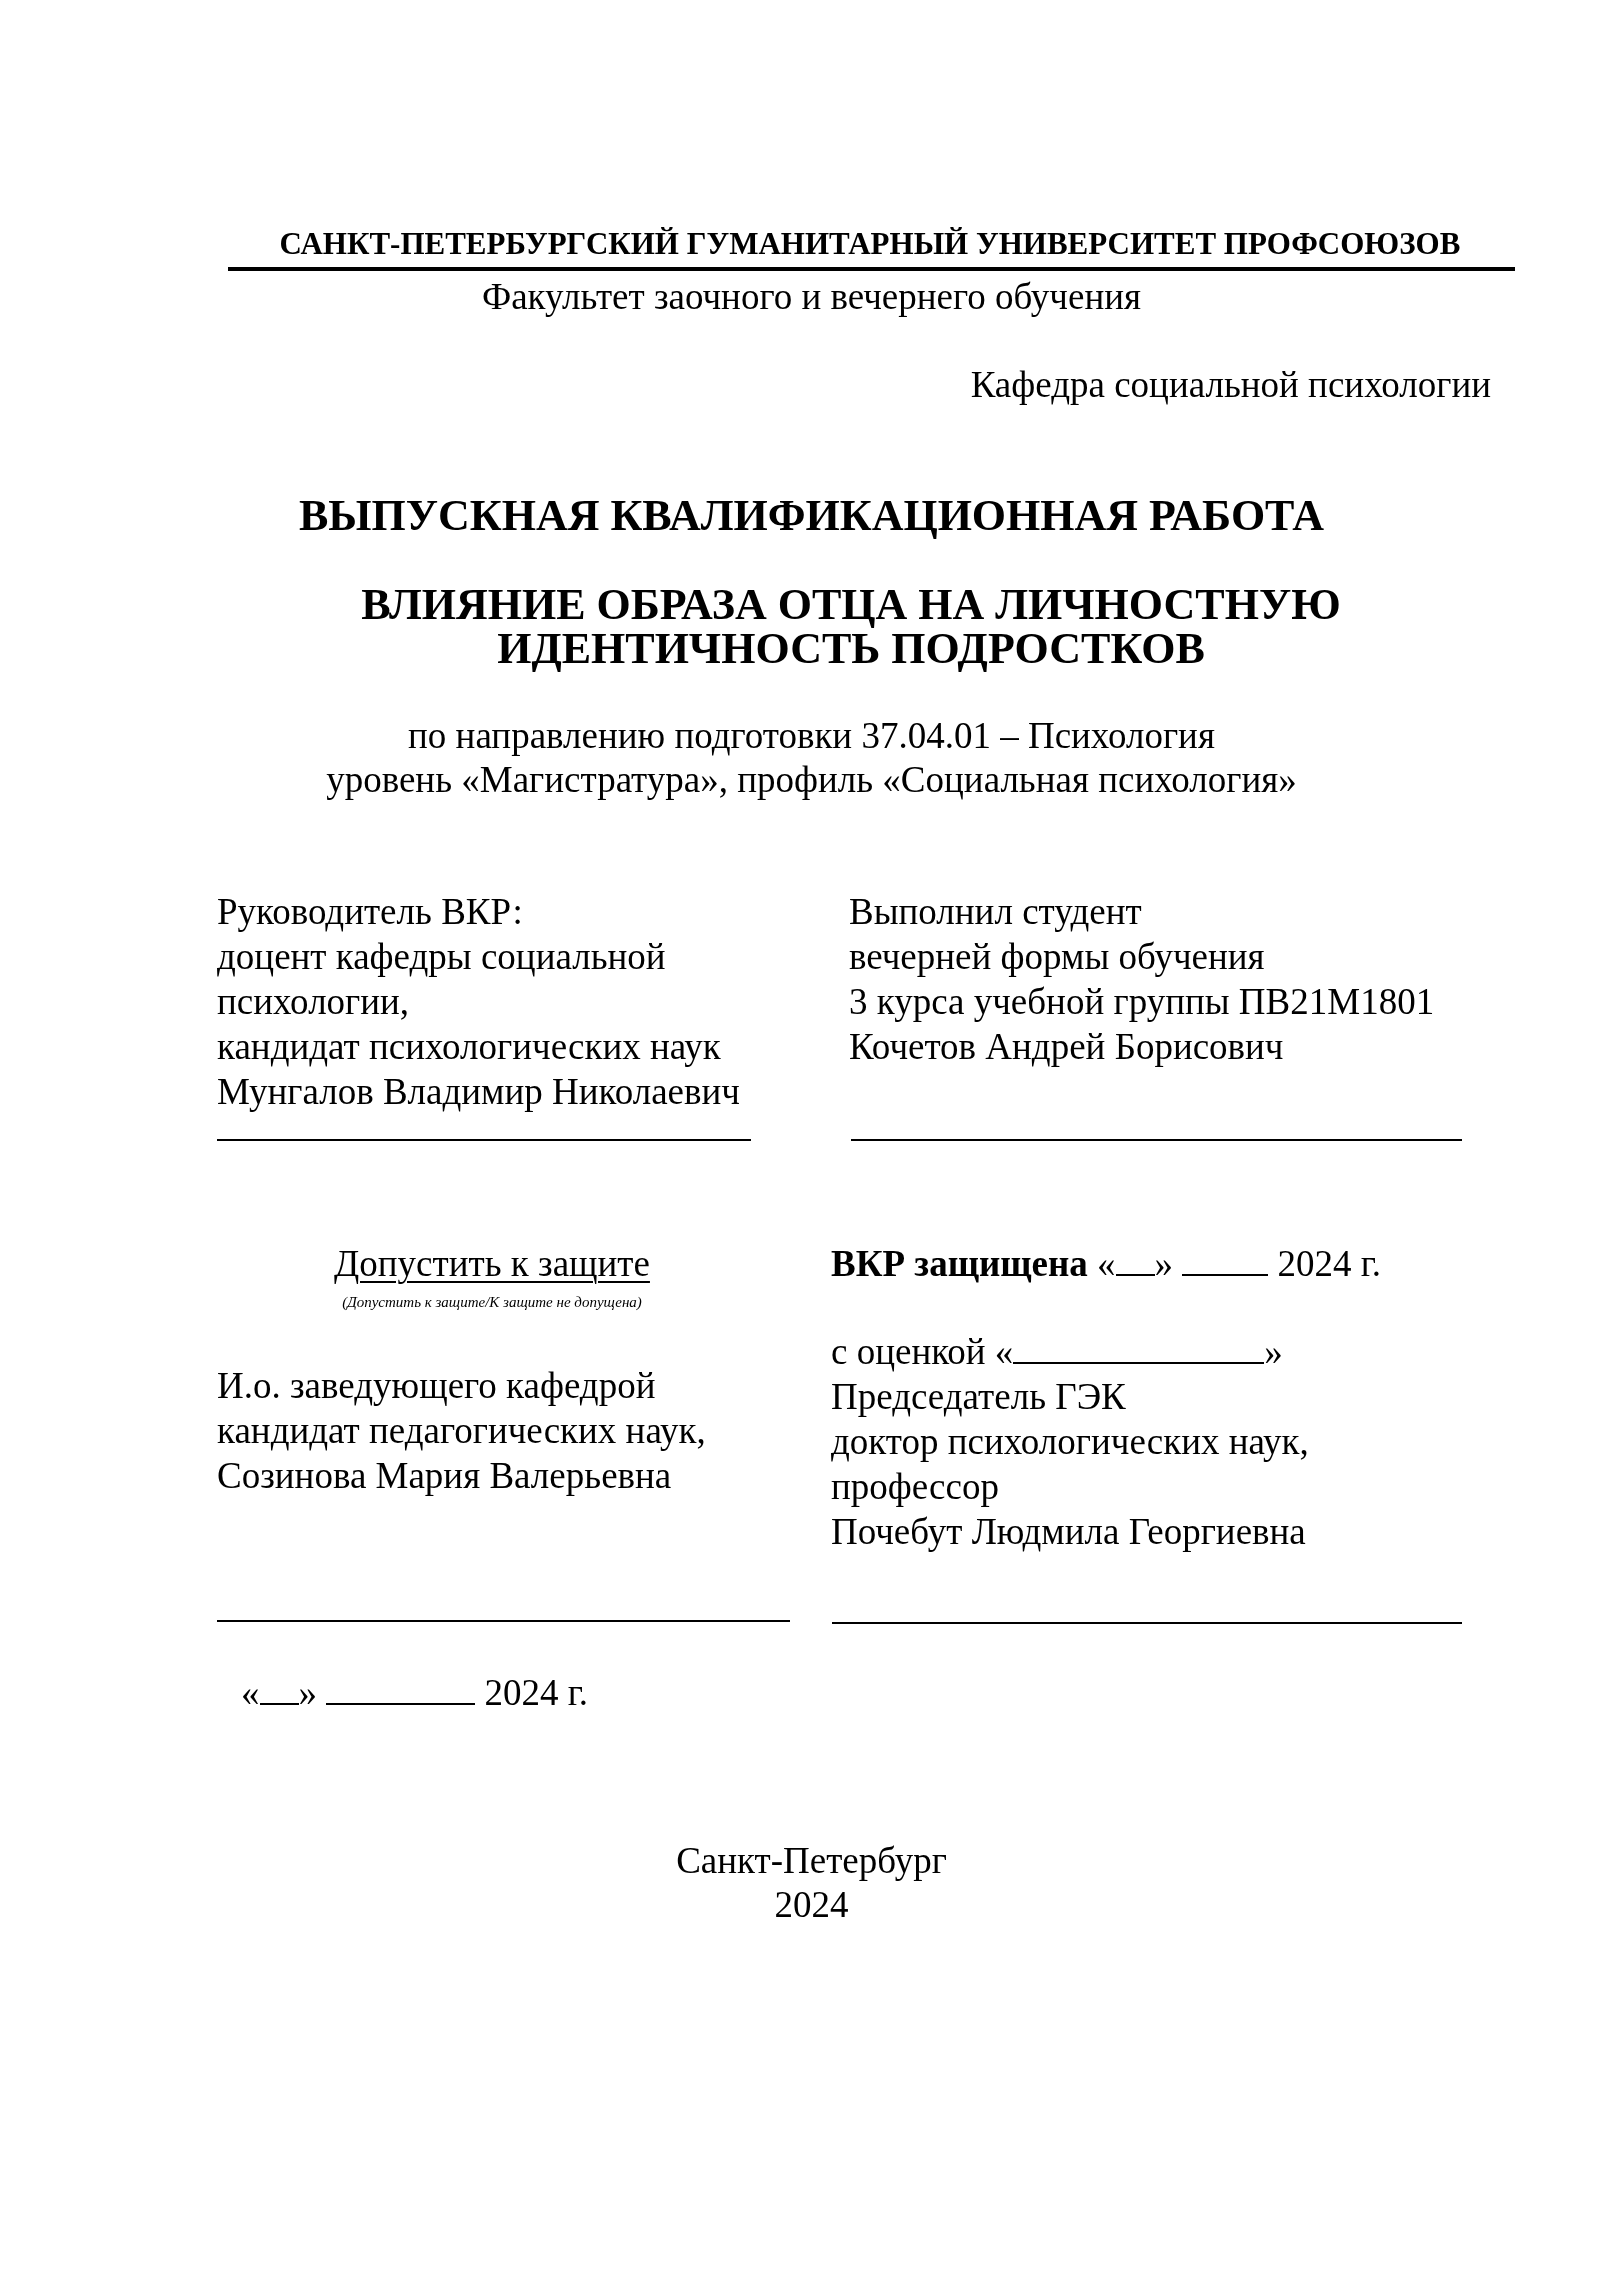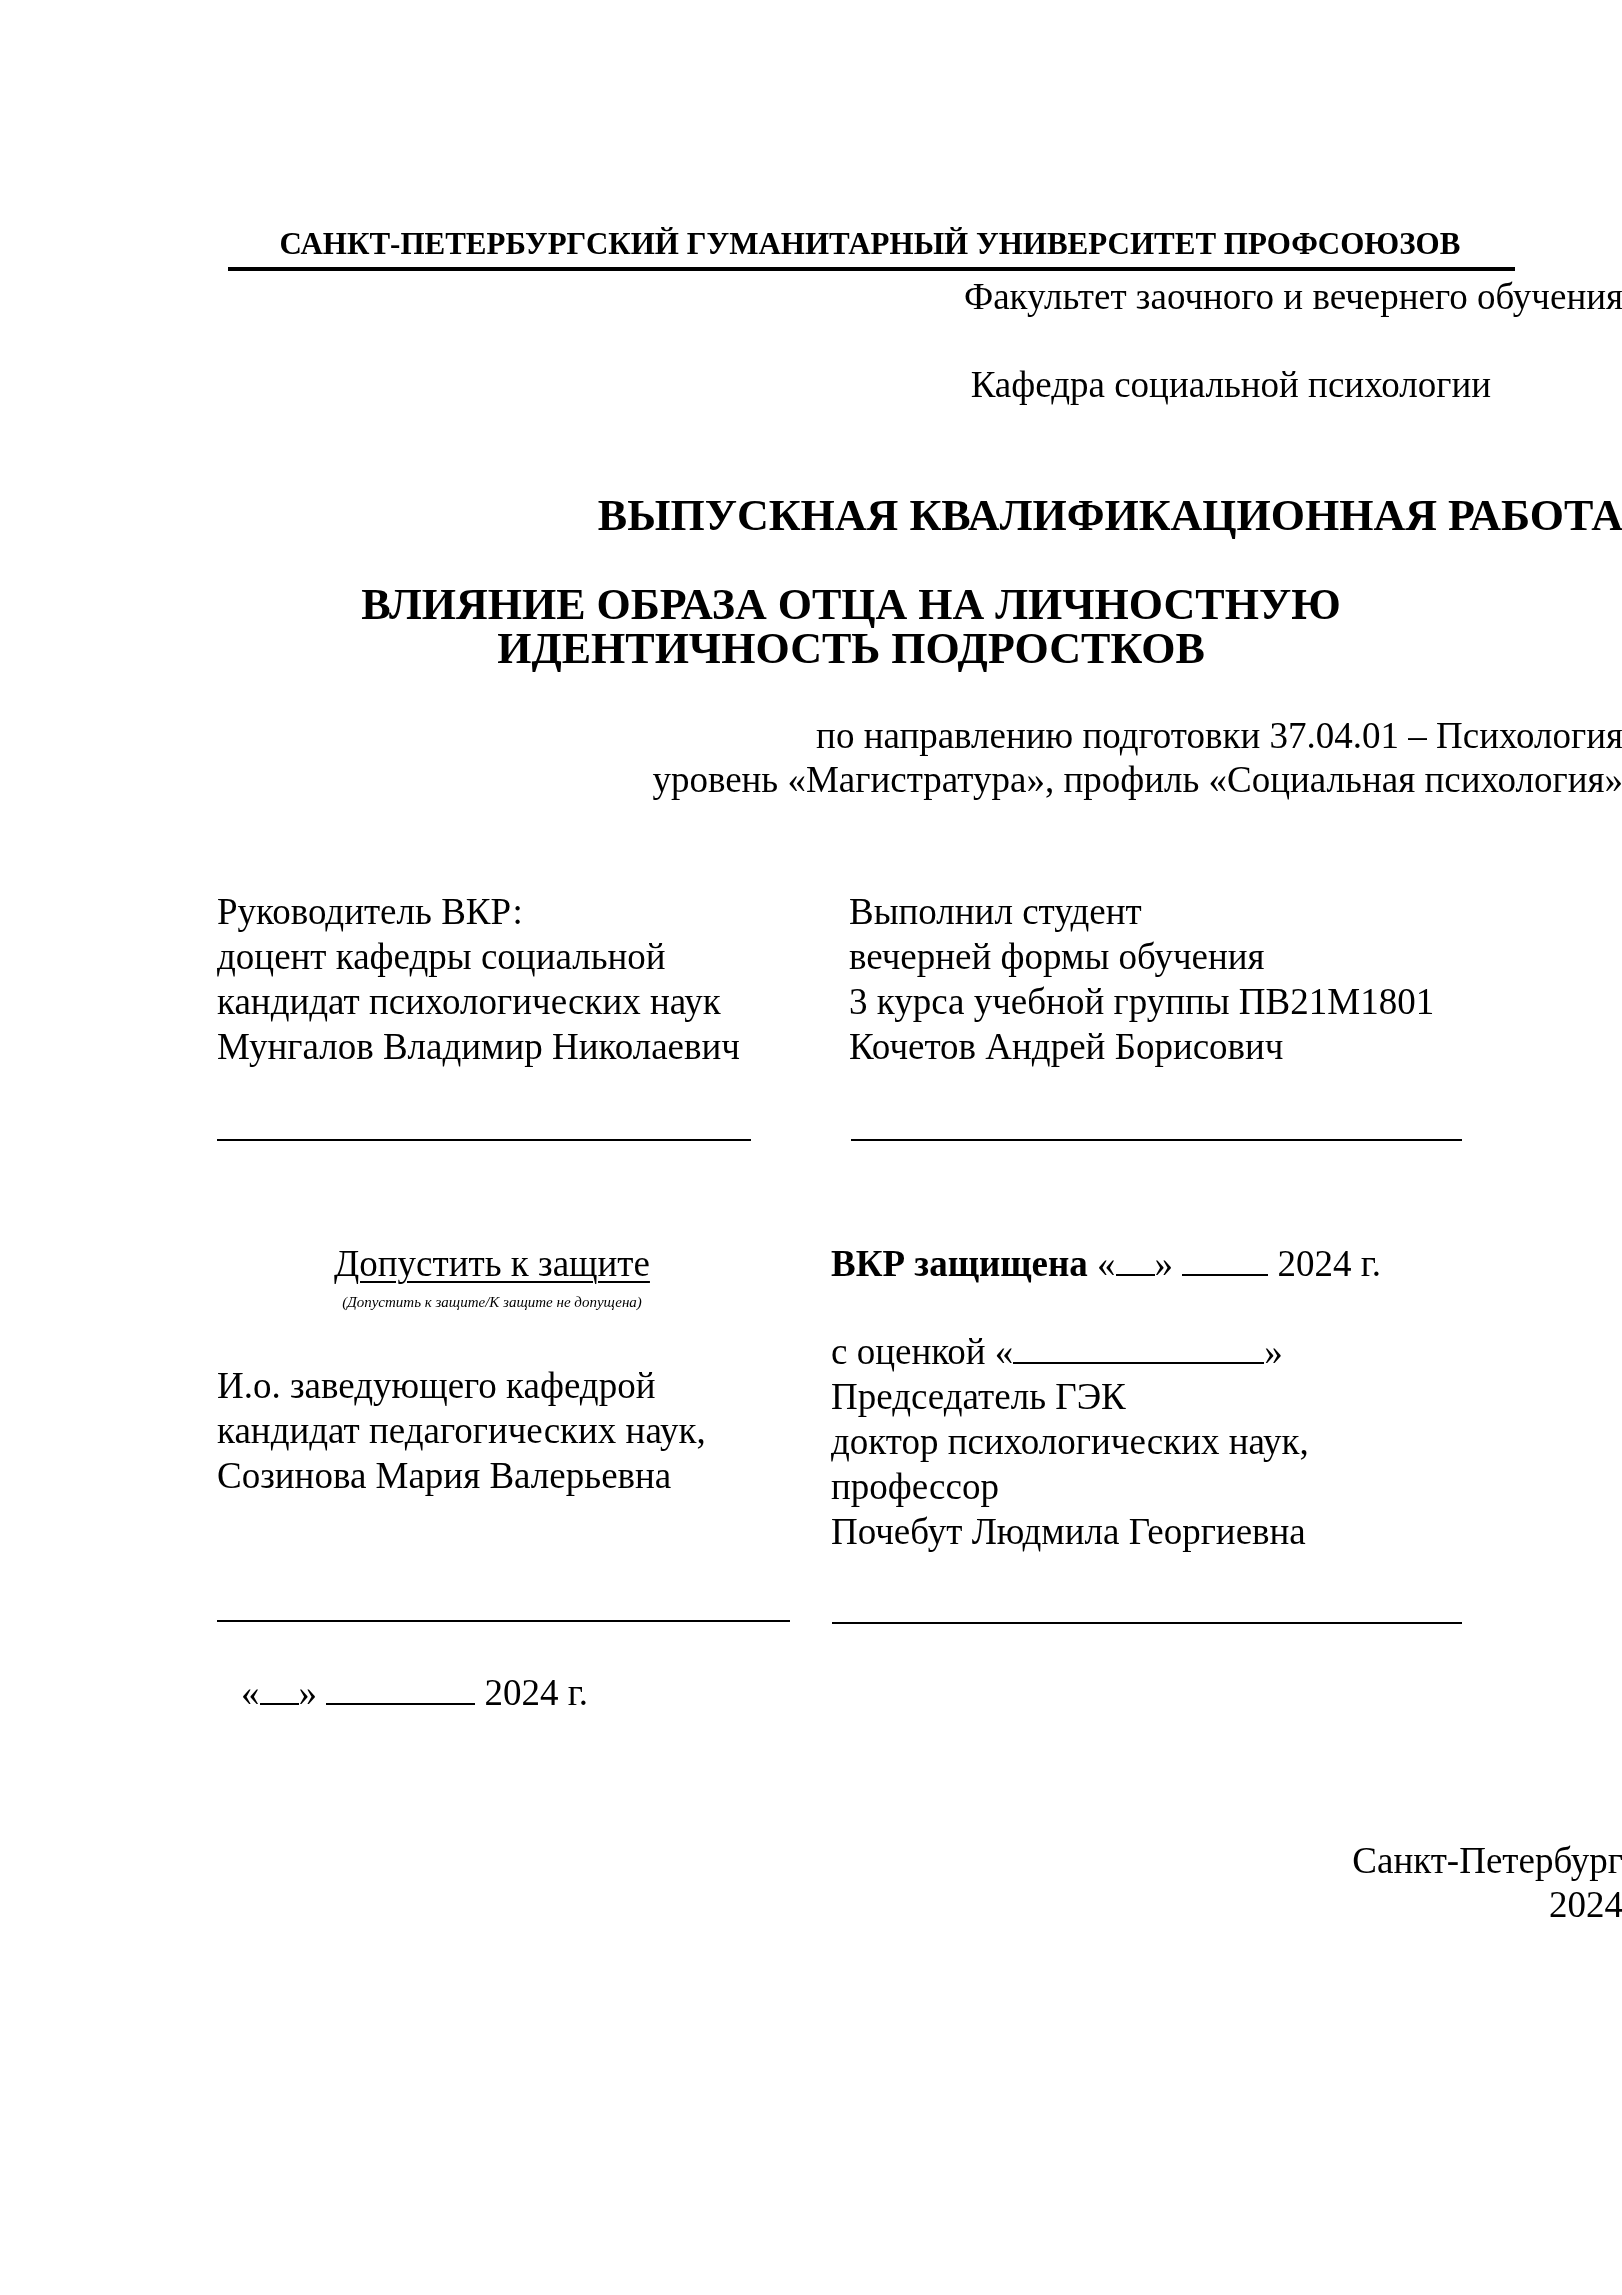--- a/index.html
+++ b/index.html
@@ -3,21 +3,21 @@
   <meta charset="utf-8">
   <style>
     html, body { margin: 0; padding: 0; background: #ffffff; }
     body {
       width: 1623px; height: 2295px; position: relative; overflow: hidden;
       font-family: "Liberation Serif", "DejaVu Serif", serif; color: #000;
     }
     .abs { position: absolute; white-space: nowrap; }
     .fs48 { font-size: 37px; line-height: 44px; }
     .fs44b { font-size: 44px; line-height: 41px; font-weight: bold; }
-    .center { left: 0; width: 1623px; text-align: right; }
+    .center { left: 0; width: 1623px; text-align: center; }
 
     #uni-title { top: 225px; left: 242px; width: 1256px; text-align: center; font-size: 31px; font-weight: bold; line-height: 38px; }
     #header-rule { top: 267px; left: 228px; width: 1287px; height: 3.9px; background: #000; }
     #faculty { top: 275px; }
     #department { top: 363px; right: 132px; text-align: right; }
 
     #doc-type { top: 495px; }
     #thesis-title { top: 583px; left: 236px; width: 1230px; text-align: center; white-space: normal; line-height: 44px; }
     #direction { top: 714px; }
     #level { top: 758px; }
@@ -45,20 +45,21 @@
 <div id="department" class="abs fs48">Кафедра социальной психологии</div>
 
 <div id="doc-type" class="abs center fs44b">ВЫПУСКНАЯ КВАЛИФИКАЦИОННАЯ РАБОТА</div>
 <div id="thesis-title" class="abs fs44b">ВЛИЯНИЕ ОБРАЗА ОТЦА НА ЛИЧНОСТНУЮ ИДЕНТИЧНОСТЬ ПОДРОСТКОВ</div>
 <div id="direction" class="abs center fs48">по направлению подготовки 37.04.01 – Психология</div>
 <div id="level" class="abs center fs48">уровень «Магистратура», профиль «Социальная психология»</div>
 
 <div class="abs col-left fs48" style="top:889px;">
   <div class="line">Руководитель ВКР:</div>
   <div class="line">доцент кафедры социальной</div>
+  <div class="line">психологии,</div>
   <div class="line">кандидат психологических наук</div>
   <div class="line">Мунгалов Владимир Николаевич</div>
 </div>
 <div class="sig-line" style="top:1139px; left:217px; width:534px;"></div>
 
 <div class="abs col-right fs48" style="top:889px;">
   <div class="line">Выполнил студент</div>
   <div class="line">вечерней формы обучения</div>
   <div class="line">3 курса учебной группы ПВ21М1801</div>
   <div class="line">Кочетов Андрей Борисович</div>

